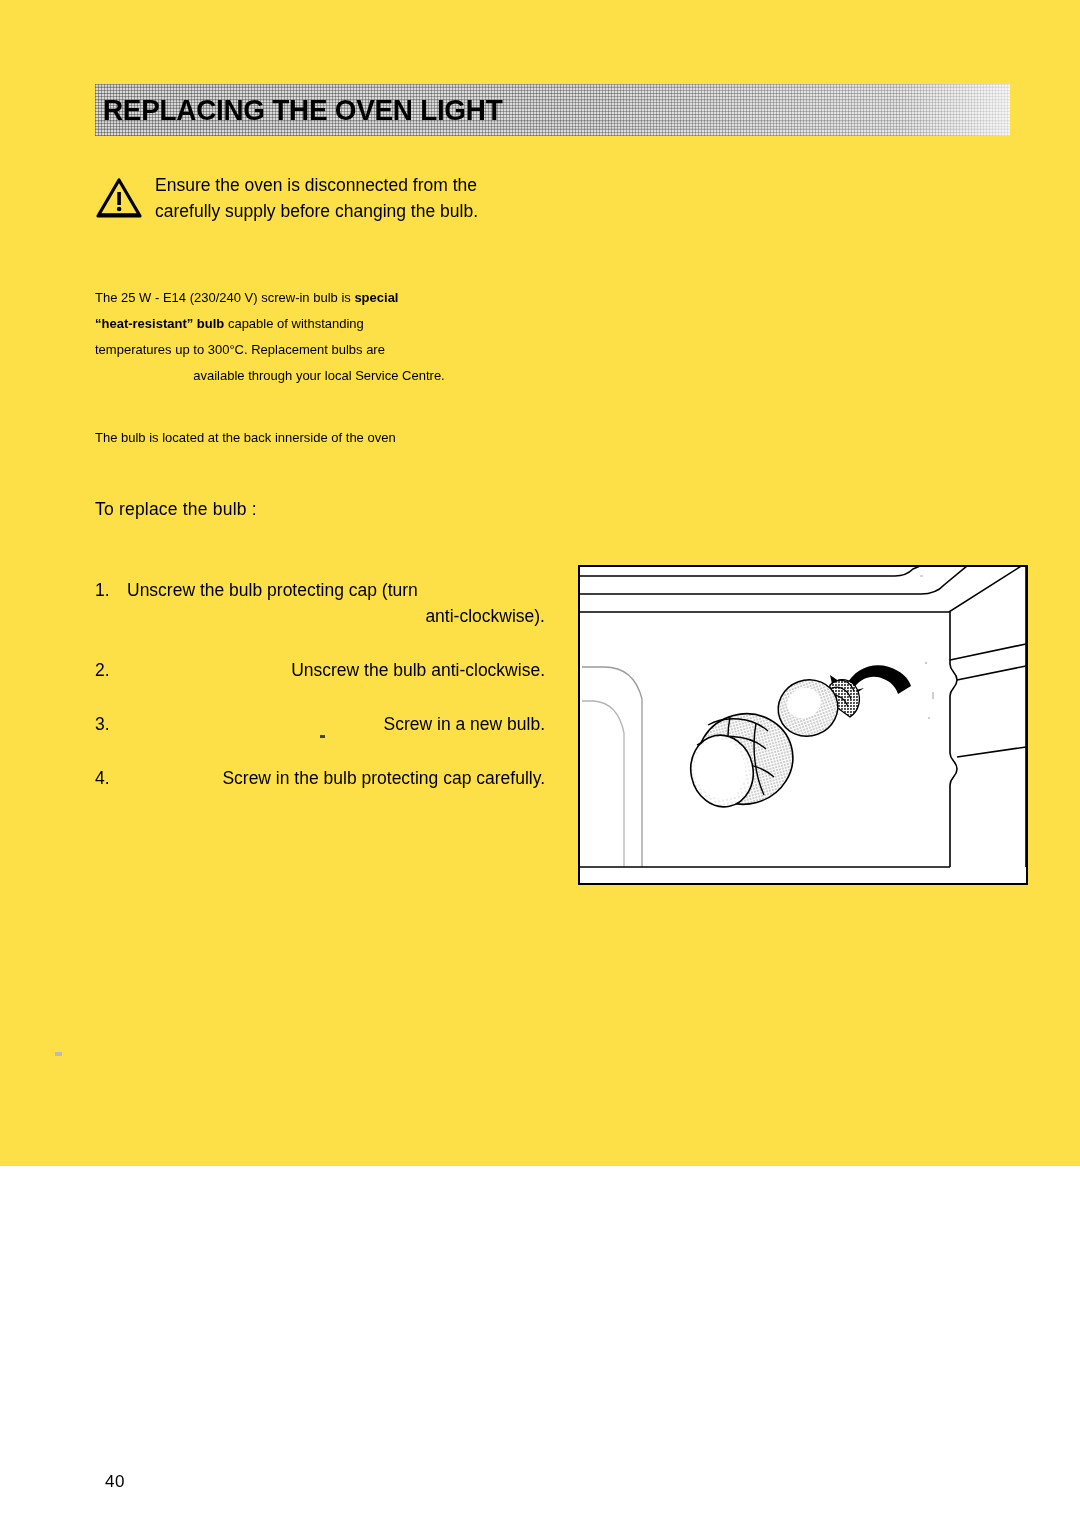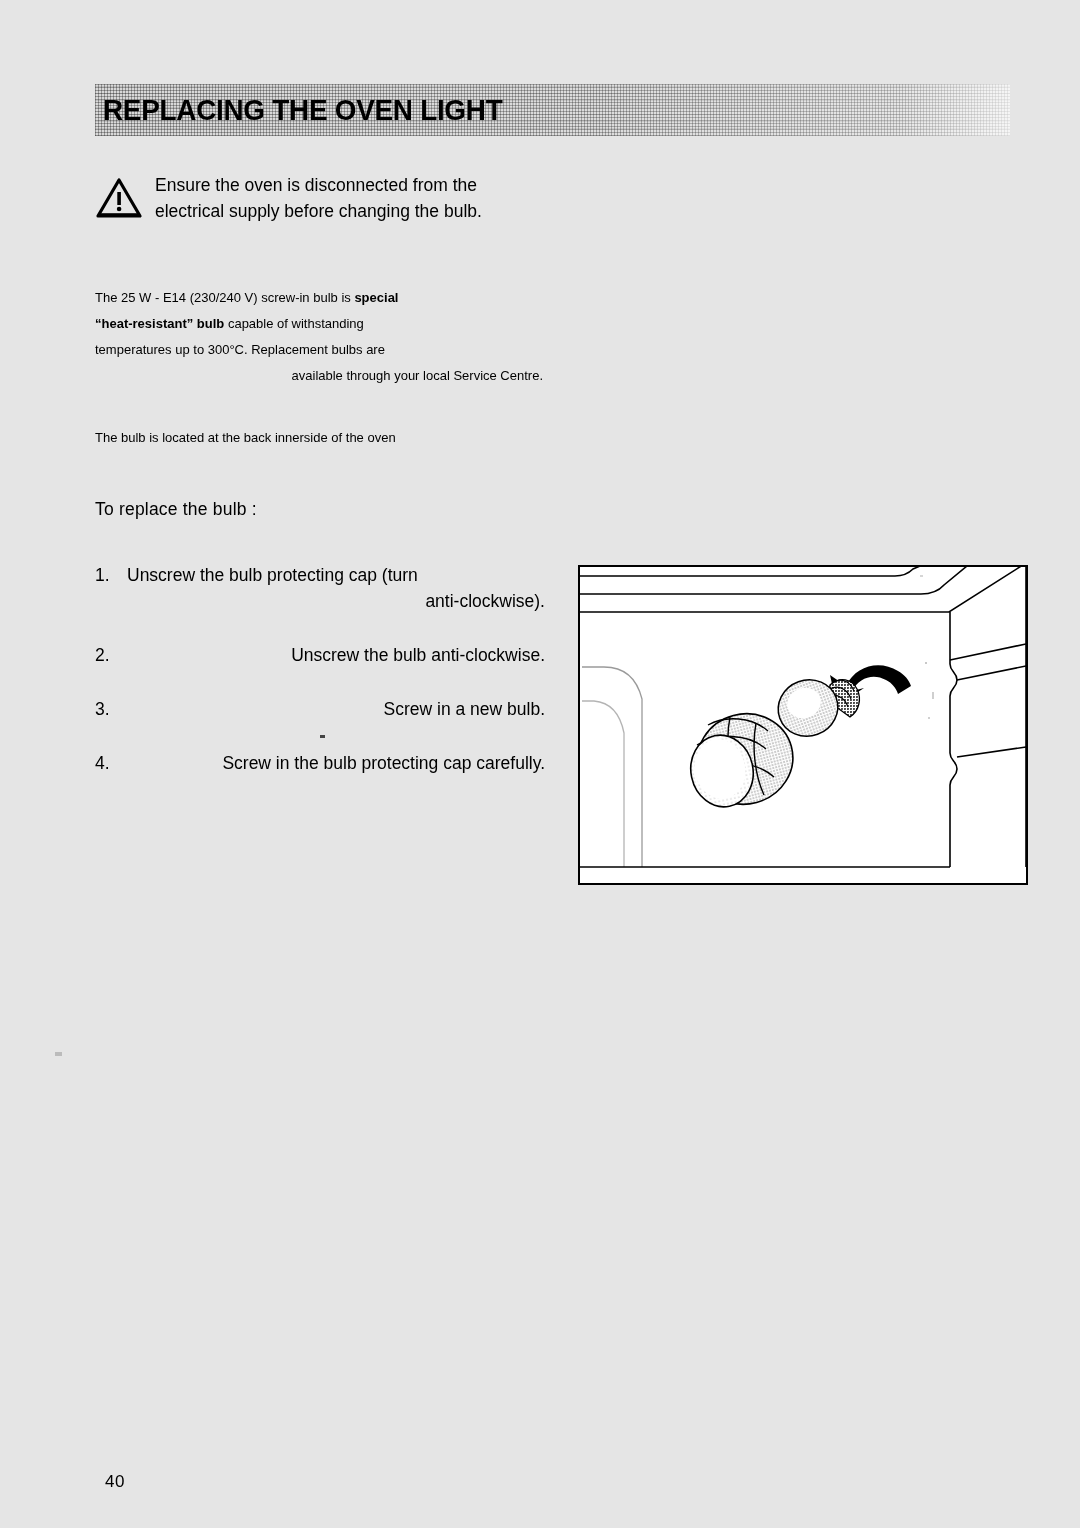--- a/index.html
+++ b/index.html
@@ -13,22 +13,22 @@
     position: relative;
     font-family: "Liberation Sans", sans-serif;
     color: #000000;
     overflow: hidden;
   }
 
   .page {
     position: absolute;
     left: 0; top: 0;
     width: 1080px;
-    height: 1528px;
-    background: #e5e5e5;
+    height: 1166px;
+    background: #fde047;
   }
 
   
   .header-band {
     position: absolute;
     left: 95px;
     top: 84px;
     width: 915px;
     height: 52px;
     background-color: #d8d8d8;
@@ -90,21 +90,21 @@
   
   .para {
     position: absolute;
     left: 95px;
     width: 448px;
     font-size: 13px;
     line-height: 26px;
     text-align: justify;
     text-justify: inter-word;
   }
-  .para .lastline { text-align: right; }
+  .para .lastline { text-align: center; }
   .para b { font-weight: bold; }
 
   #para-bulb-spec { top: 285px; }
   #para-bulb-location { top: 410px; margin-top: 15px; }
 
   .subhead {
     position: absolute;
     left: 95px;
     top: 499px;
     font-size: 17.5px;
@@ -131,20 +131,21 @@
     width: 26px;
     font-size: 17.5px;
     line-height: 26px;
   }
   .step-text {
     margin-left: 32px;
     font-size: 17.5px;
     line-height: 26px;
     text-align: justify;
     text-justify: inter-word;
+    margin-top: 15px;
   }
   .step-text .lastline { text-align: right; }
   #step-1 { margin-bottom: 28px; }
   #step-2 { margin-bottom: 28px; }
   #step-3 { margin-bottom: 28px; }
 
   .speck {
     position: absolute;
     left: 320px;
     top: 735px;
@@ -196,21 +197,21 @@
     <span class="warn-icon">
       <svg width="48" height="44" viewBox="0 0 48 44" xmlns="http://www.w3.org/2000/svg">
         <path d="M24 4 L45 40 L3 40 Z" fill="none" stroke="#000" stroke-width="3.2" stroke-linejoin="round"></path>
         <rect x="5" y="37.2" width="38" height="3.6" fill="#000"></rect>
         <rect x="22.3" y="16" width="3.6" height="13" fill="#000"></rect>
         <circle cx="24.1" cy="33" r="2.3" fill="#000"></circle>
       </svg>
     </span>
     <div class="warn-text">
       <div>Ensure the oven is disconnected from the</div>
-      <div class="lastline">electrical supply before changing the bulb.</div>
+      <div class="lastline">carefully supply before changing the bulb.</div>
     </div>
   </div>
 
   <div class="para" id="para-bulb-spec">
     <div><span>The 25 W  - E14 (230/240 V) screw-in bulb is </span><b>special</b></div>
     <div><b>“heat-resistant”  bulb</b><span> capable  of  withstanding</span></div>
     <div>temperatures  up  to  300°C.  Replacement  bulbs  are</div>
     <div class="lastline">available through your local Service Centre.</div>
   </div>
 

